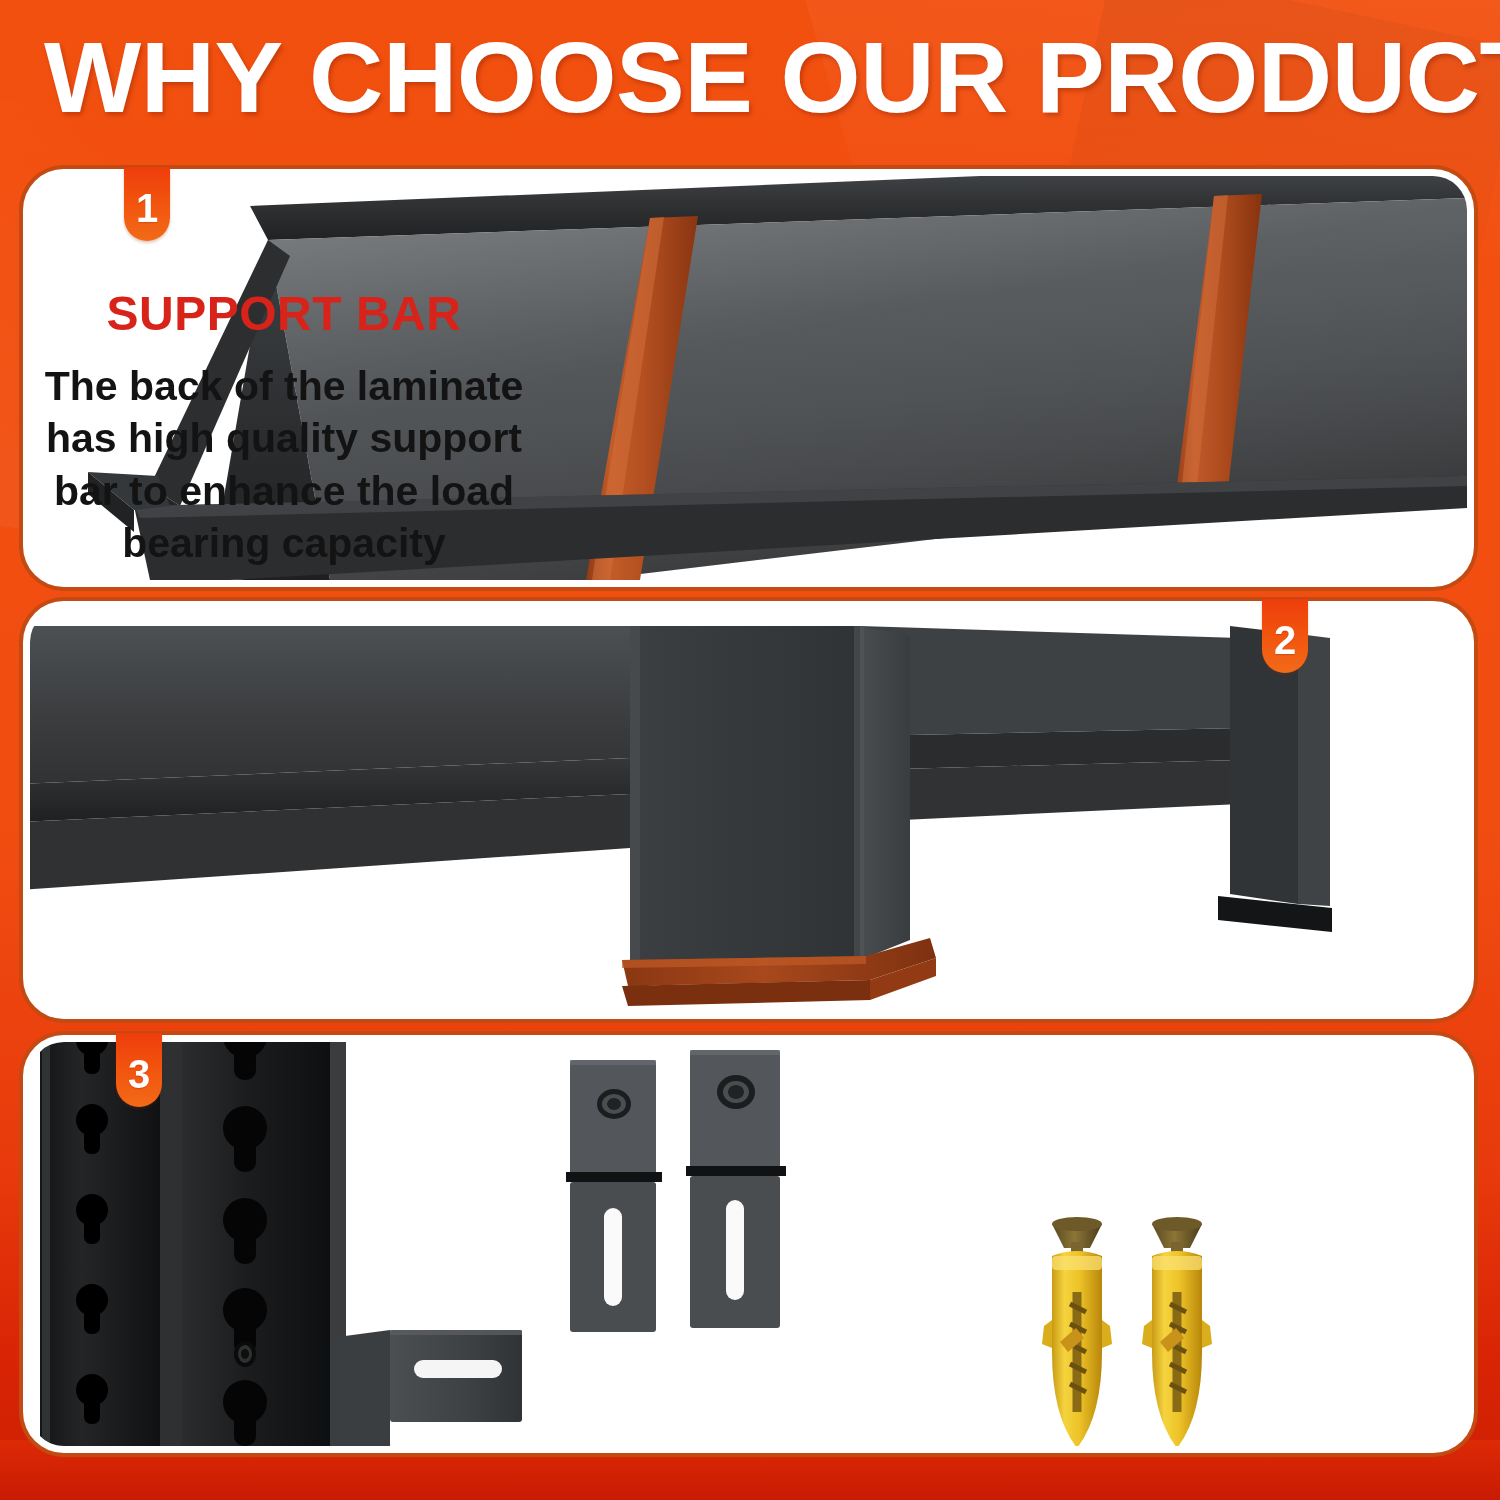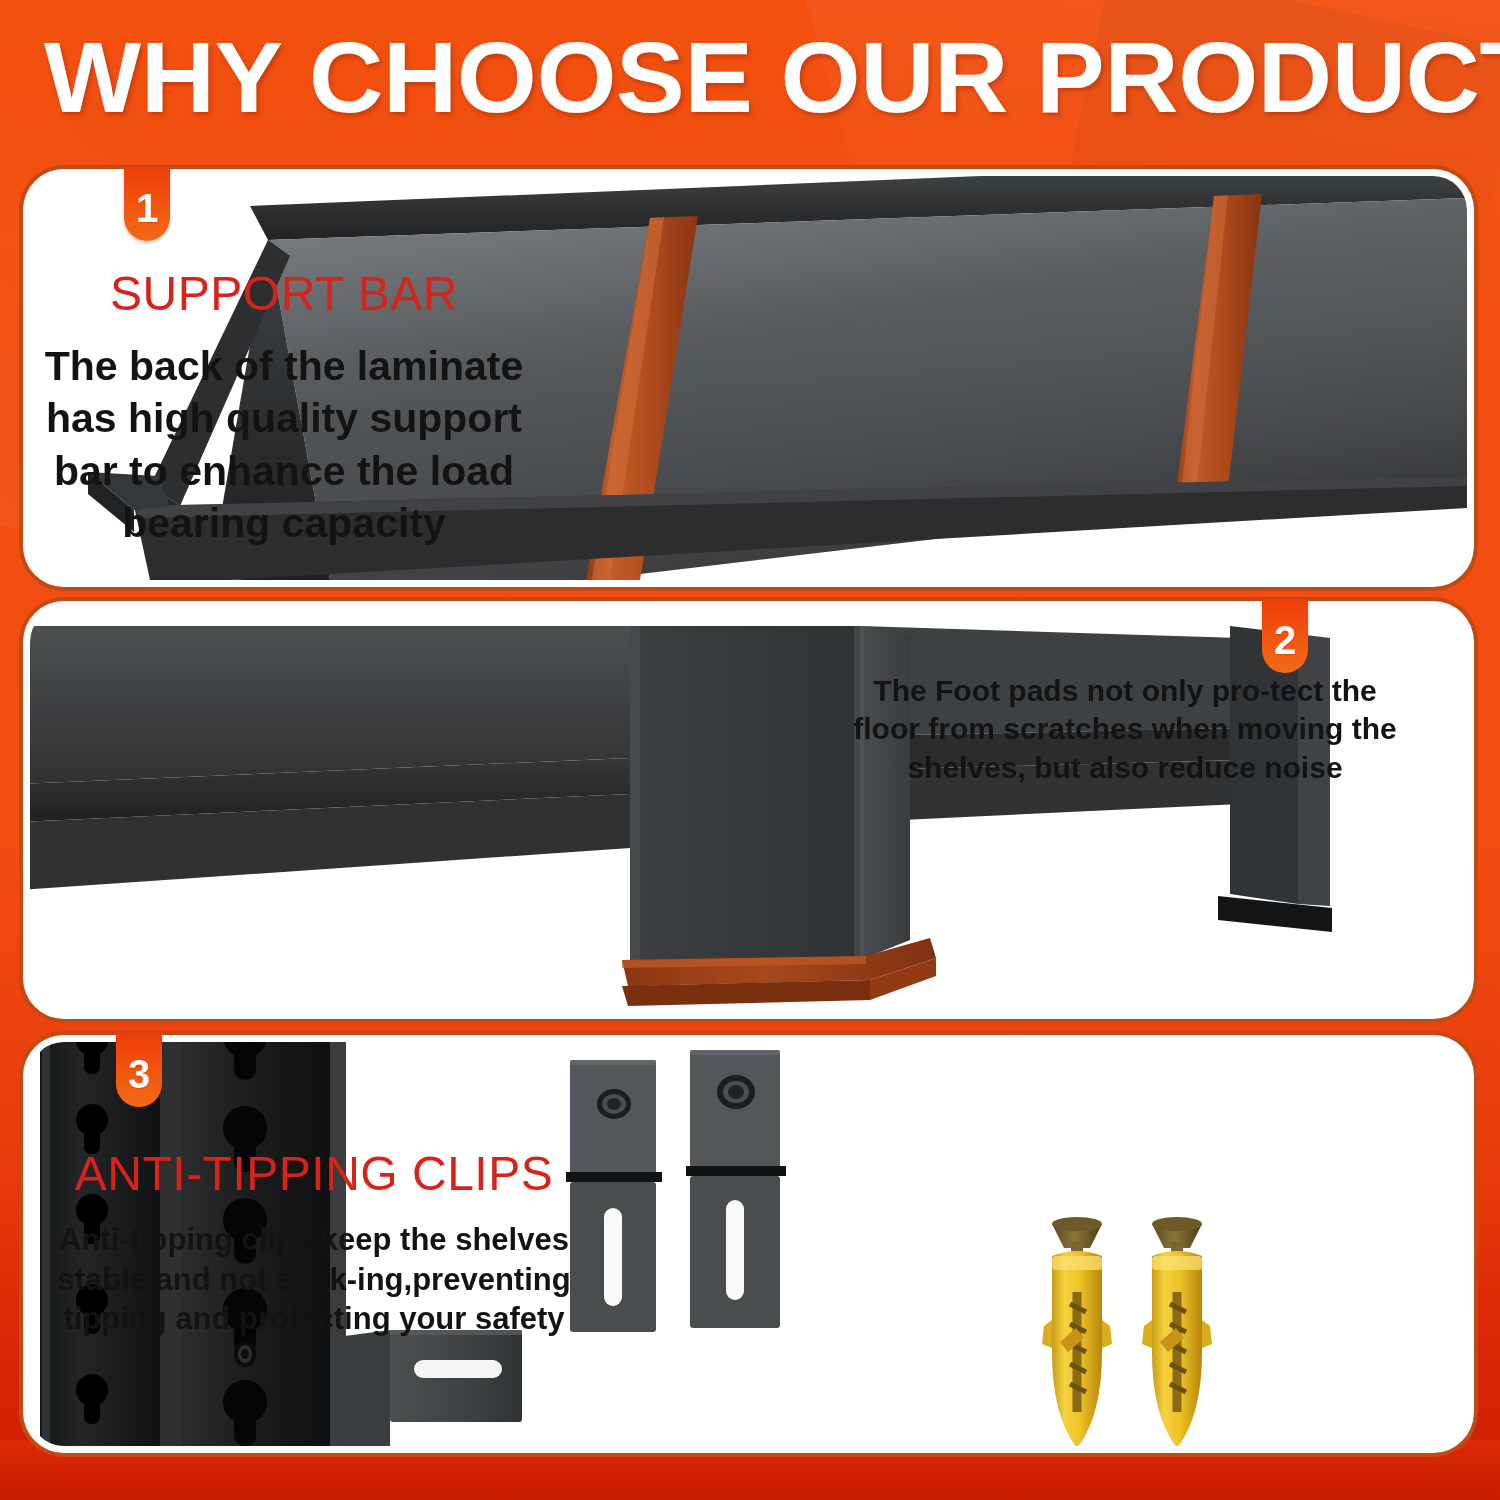--- a/index.html
+++ b/index.html
@@ -72,24 +72,25 @@
     padding-bottom:13px;text-shadow:0 1px 1px rgba(150,40,0,.35);
   }
   .badge1{left:124px;top:167px;}
   .badge2{left:1262px;top:599px;}
   .badge3{left:116px;top:1033px;}
 
   
   .txt{position:absolute;text-align:center;}
   .feat-title{
     color:#D8231A;
-    font-weight:normal;
+    font-weight:bold;
     line-height:1;
     letter-spacing:.5px;
     white-space:nowrap;
+    margin-top:20px;
   }
   .feat-body{
     color:#131313;
     font-weight:bold;
     line-height:1.28;
   }
   .t1{left:34px;top:270px;width:500px;}
   .t1 .feat-title{font-size:48px;margin-bottom:22px;}
   .t1 .feat-body{font-size:41px;}
   .t2{left:845px;top:672px;width:560px;}
@@ -241,21 +242,20 @@
         <polygon points="592,378 840,372 840,392 598,398" fill="#7A2F0F"></polygon>
         <polygon points="840,372 906,350 906,368 840,392" fill="#913A14"></polygon>
         <polygon points="592,352 836,348 836,356 592,360" fill="#C05A27" opacity=".7"></polygon>
       </svg>
     </div>
   </div>
   <div class="badge badge2">
     <span>2</span>
   </div>
   <div class="txt t2">
-    <div class="feat-body">The Foot pads not only pro-tect the floor from scratches when moving the shelves, but also reduce noise</div>
   </div>
 
   <div class="card card3">
     <div class="card-inner">
       <svg class="art3" viewBox="0 0 1437 404" preserveAspectRatio="xMidYMid slice">
         <defs>
           <linearGradient id="postA" x1="0" y1="0" x2="1" y2="0">
             <stop offset="0%" stop-color="#141516"></stop>
             <stop offset="35%" stop-color="#232527"></stop>
             <stop offset="100%" stop-color="#101112"></stop>
@@ -400,18 +400,14 @@
           <path d="M1147 250 l0 120" stroke="#8A6A14" stroke-width="9" fill="none"></path>
           <path d="M1140 262 l16 8 M1140 282 l16 8 M1140 302 l16 8 M1140 322 l16 8 M1140 342 l16 8" stroke="#6B5110" stroke-width="5" fill="none"></path>
           <path d="M1130 300 l16 -14 l8 10 l-16 14 z" fill="#C9931A"></path>
         </g>
       </svg>
     </div>
   </div>
   <div class="badge badge3">
     <span>3</span>
   </div>
-  <div class="txt t3">
-    <div class="feat-title">ANTI-TIPPING CLIPS</div>
-    <div class="feat-body">Anti-tipping clips keep the shelves stable and not shak-ing,preventing tipping and protecting your safety</div>
-  </div>
 
 </div>
 
 </body></html>

